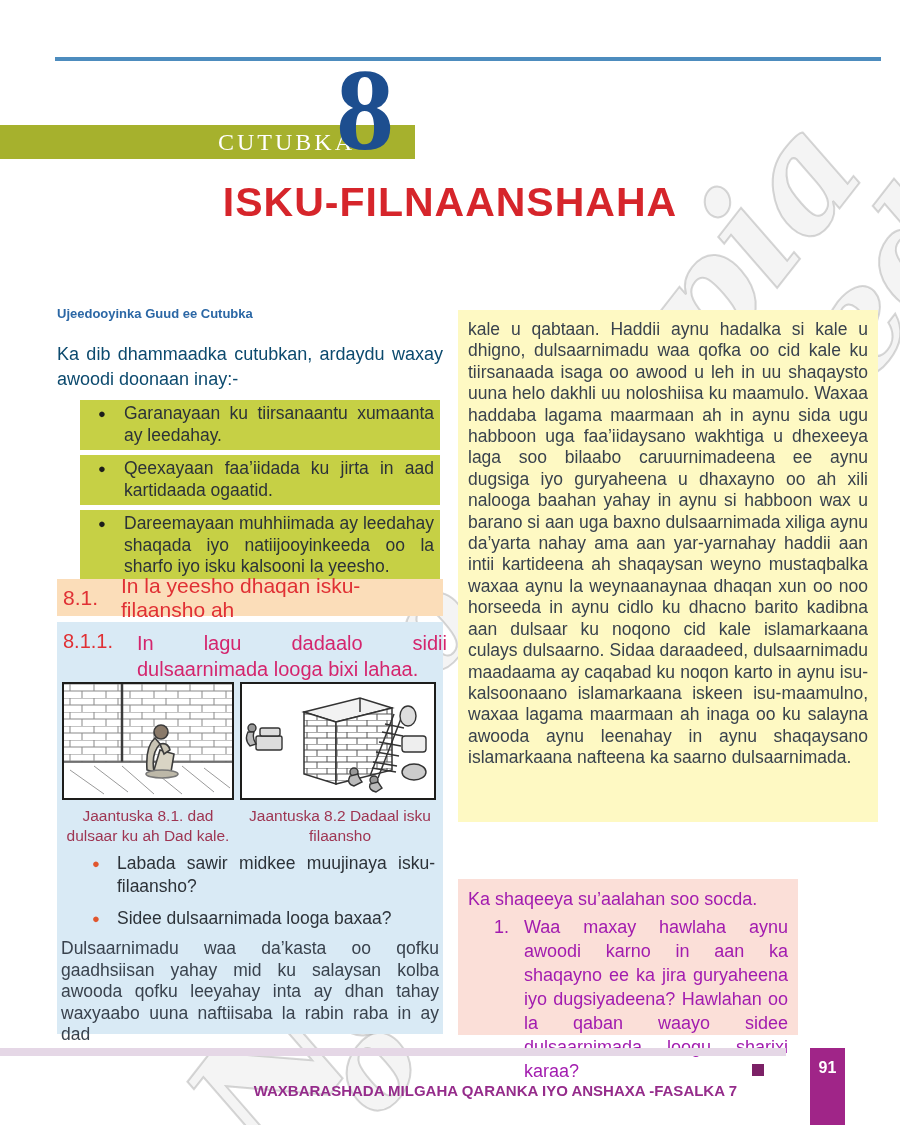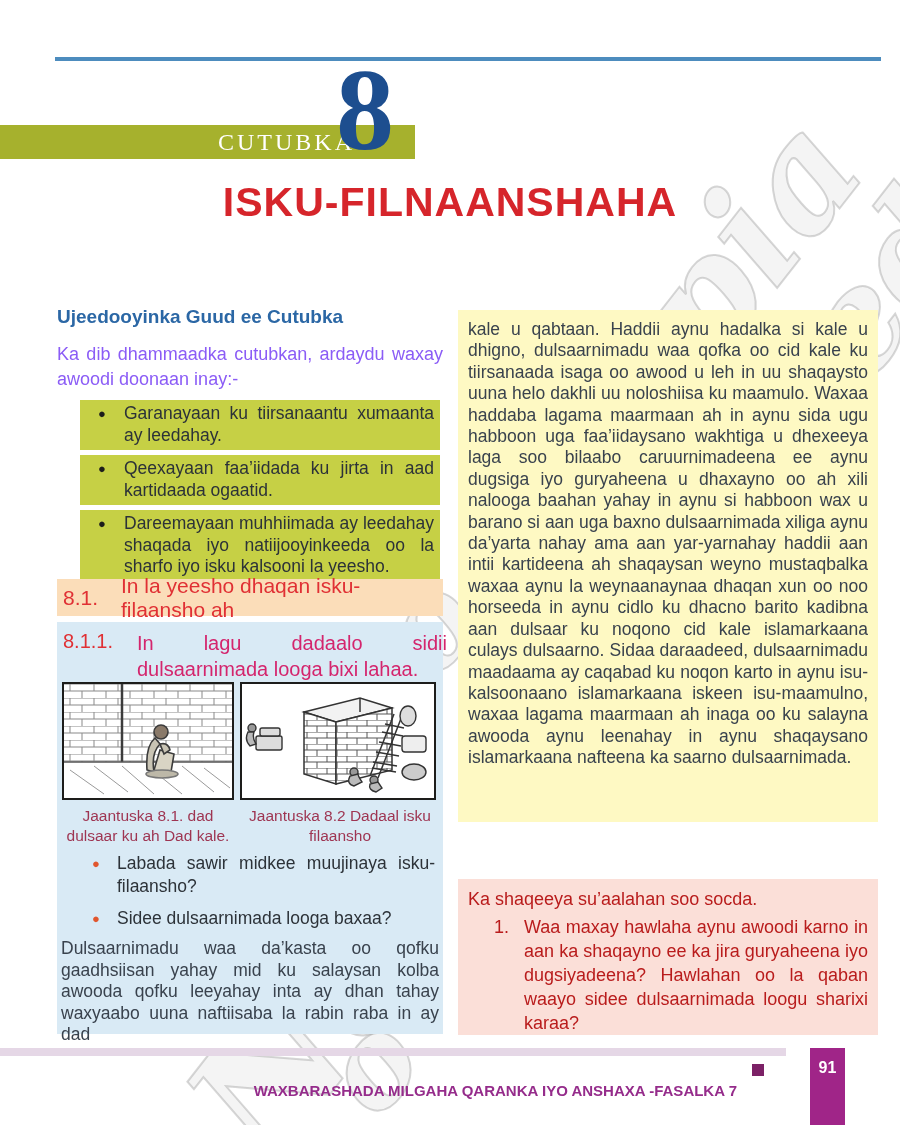--- a/index.html
+++ b/index.html
@@ -31,24 +31,24 @@
   }
   .chapter-number {
     left:336px; top:52px; font-family:"Liberation Serif", serif; font-weight:bold;
     font-size:116px; line-height:1; color:#1d4e8f;
   }
   .page-title {
     left:40px; top:179px; width:820px; text-align:center;
     font-size:41px; font-weight:bold; letter-spacing:1px; color:#d6252b;
   }
   
-  .obj-heading { left:57px; top:306px; width:386px; font-size:19px; font-weight:bold; color:#2b67a5; }
+  .obj-heading { left:57px; top:306px; width:386px; font-size:13px; font-weight:bold; color:#2b67a5; }
   .obj-intro {
     left:57px; top:342px; width:386px; font-size:18px; line-height:25px;
-    color:#8b5cf6; text-align:justify;
+    color:#0c4a6e; text-align:justify;
   }
   .objectives { left:80px; top:400px; width:360px; list-style:none; }
   .objectives li {
     background:#c6d045; margin-bottom:5px; display:flex; padding:3px 6px 4px 0;
   }
   .dot1 { width:44px; text-align:center; color:#1d1d1b; font-size:13px; line-height:21px; flex:0 0 44px; }
   .objectives .txt { flex:1; font-size:17.5px; line-height:21.5px; color:#2c3238; text-align:justify; }
   .sec81 { left:57px; top:579px; width:386px; height:37px; background:#fbddb9; display:flex; align-items:center; }
   .sec81 .num { margin-left:6px; flex:0 0 58px; font-size:21px; color:#e03034; }
   .sec81 .ttl { font-size:21px; color:#e03034; }
@@ -75,21 +75,21 @@
   .panel-right { left:458px; top:310px; width:420px; height:512px; background:#fef9c3; }
   .right-par {
     margin:9px 10px; font-size:17.5px; line-height:21.4px;
     text-align:justify; color:#39424d;
   }
   .banner {
     left:458px; top:842px; width:420px; height:33px; background:#3aa64d;
     color:#ffffff; text-align:center; font-size:21px; line-height:33px;
   }
   .banner sup { font-size:12px; }
-  .pink { left:458px; top:879px; width:420px; height:156px; background:#fbdfd8; color:#b91c1c; }
+  .pink { left:458px; top:879px; width:340px; height:156px; background:#fbdfd8; color:#a21caf; }
   .pink-intro { margin:10px 10px 5px 10px; font-size:18px; }
   .pink-item { display:flex; margin:0 10px 0 36px; }
   .pink-item .num { flex:0 0 30px; font-size:18px; line-height:24px; }
   .pink-item .txt { flex:1; font-size:18px; line-height:24px; text-align:justify; }
   
   .footer-bar { left:0; top:1048px; width:786px; height:8px; background:#e5d7e6; }
   .footer-text {
     left:57px; top:1061px; width:680px; text-align:right;
     font-size:15px; font-weight:bold; color:#952c8b;margin-top:21px;
   }

